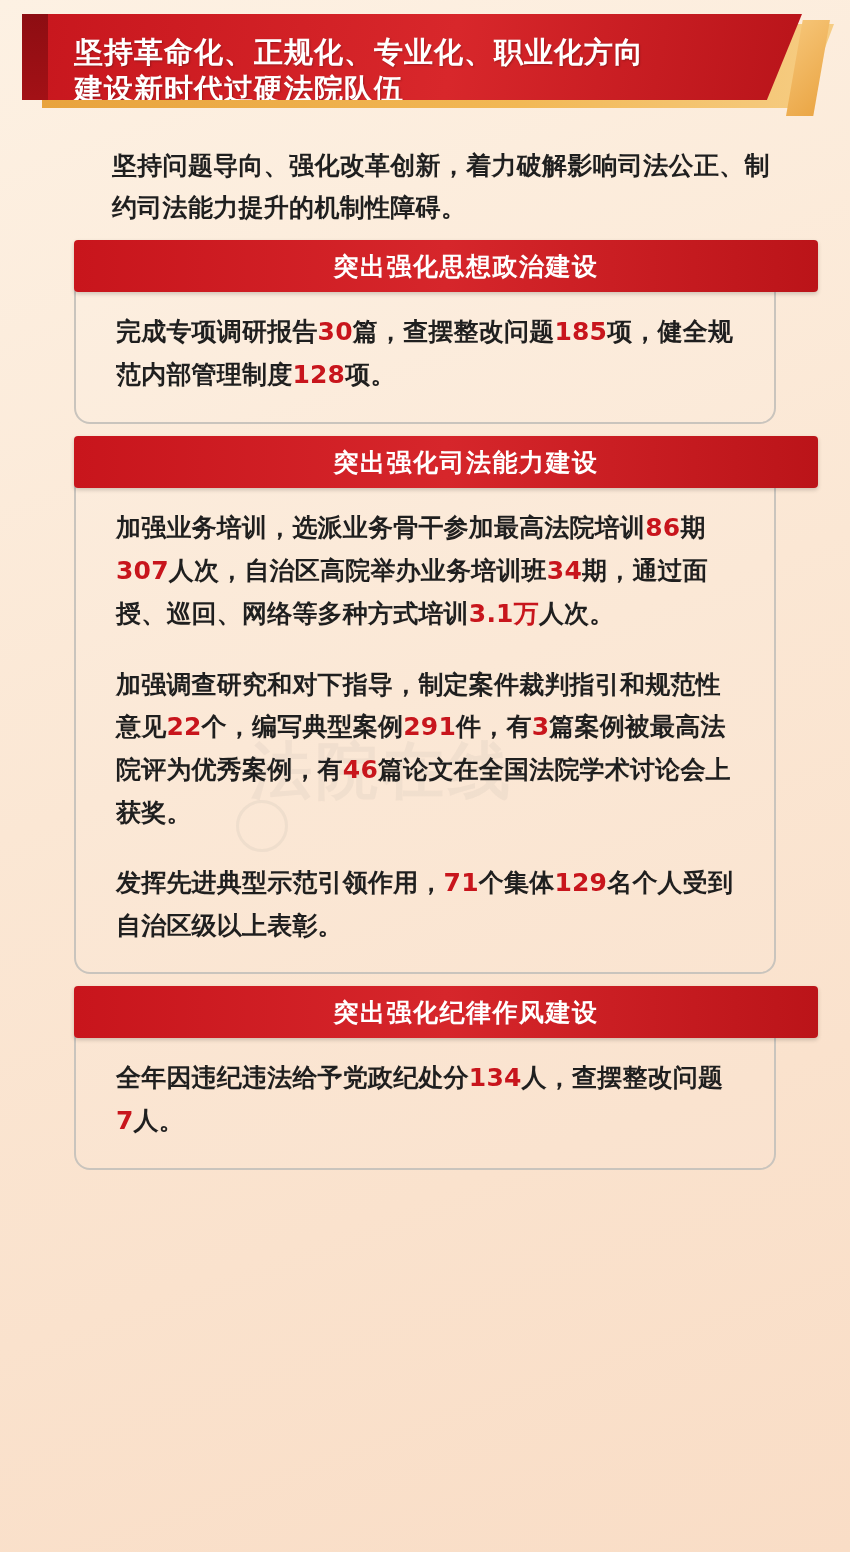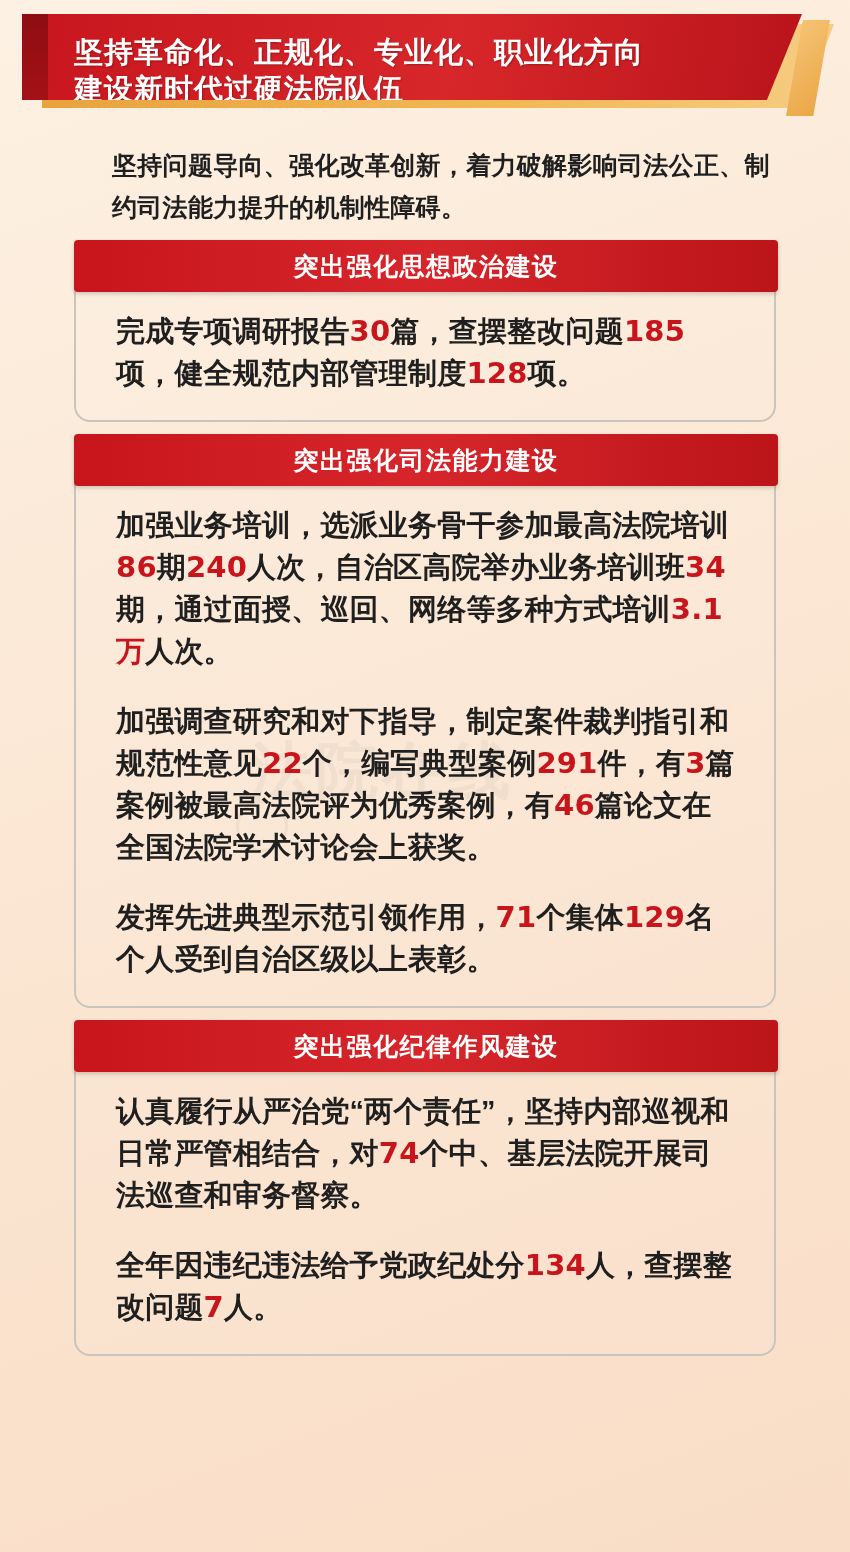--- a/index.html
+++ b/index.html
@@ -98,24 +98,25 @@
     background: linear-gradient(90deg, #c8151c 0%, #d6262b 50%, #bb1419 100%);
     border-radius: 4px;
     display: flex;
     align-items: center;
     justify-content: center;
     color: #fff;
     font-size: 25px;
     font-weight: bold;
     letter-spacing: 1.5px;
     box-shadow: 0 2px 4px rgba(0,0,0,.18);
+    padding-left: 40px;
   }
   .para {
     margin: 0 38px 0 40px;
-    font-size: 29px;
+    font-size: 25px;
     line-height: 42px;
     color: #1f1f1f;
     font-weight: bold;
     letter-spacing: .2px;
   }
   .para + .para {
     margin-top: 28px;
   }
   .num {
     color: #c8151c;
@@ -163,22 +164,21 @@
 <div class="watermark">法院在线</div>
 <div class="watermark2"></div>
 
 <div id="sections-host">
     <div class="section">
       <div class="section-title">突出强化思想政治建设</div>
       <div class="para"><span>完成专项调研报告</span><span class="num">30</span><span>篇，查摆整改问题</span><span class="num">185</span><span>项，健全规范内部管理制度</span><span class="num">128</span><span>项。</span></div>
     </div>
     <div class="section">
       <div class="section-title">突出强化司法能力建设</div>
-      <div class="para"><span>加强业务培训，选派业务骨干参加最高法院培训</span><span class="num">86</span><span>期</span><span class="num">240</span><span>人次，自治区高院举办业务培训班</span><span class="num">34</span><span>期，通过面授、巡回、网络等多种方式培训</span><span class="num">3.1万</span><span>人次。</span></div>
+      <div class="para"><span>加强业务培训，选派业务骨干参加最高法院培训</span><span class="num">86</span><span>期</span><span class="num">307</span><span>人次，自治区高院举办业务培训班</span><span class="num">34</span><span>期，通过面授、巡回、网络等多种方式培训</span><span class="num">3.1万</span><span>人次。</span></div>
       <div class="para"><span>加强调查研究和对下指导，制定案件裁判指引和规范性意见</span><span class="num">22</span><span>个，编写典型案例</span><span class="num">291</span><span>件，有</span><span class="num">3</span><span>篇案例被最高法院评为优秀案例，有</span><span class="num">46</span><span>篇论文在全国法院学术讨论会上获奖。</span></div>
       <div class="para"><span>发挥先进典型示范引领作用，</span><span class="num">71</span><span>个集体</span><span class="num">129</span><span>名个人受到自治区级以上表彰。</span></div>
     </div>
     <div class="section">
       <div class="section-title">突出强化纪律作风建设</div>
-      <div class="para"><span>认真履行从严治党“两个责任”，坚持内部巡视和日常严管相结合，对</span><span class="num">74</span><span>个中、基层法院开展司法巡查和审务督察。</span></div>
       <div class="para"><span>全年因违纪违法给予党政纪处分</span><span class="num">134</span><span>人，查摆整改问题</span><span class="num">7</span><span>人。</span></div>
     </div>
   </div>
 
 </body></html>

